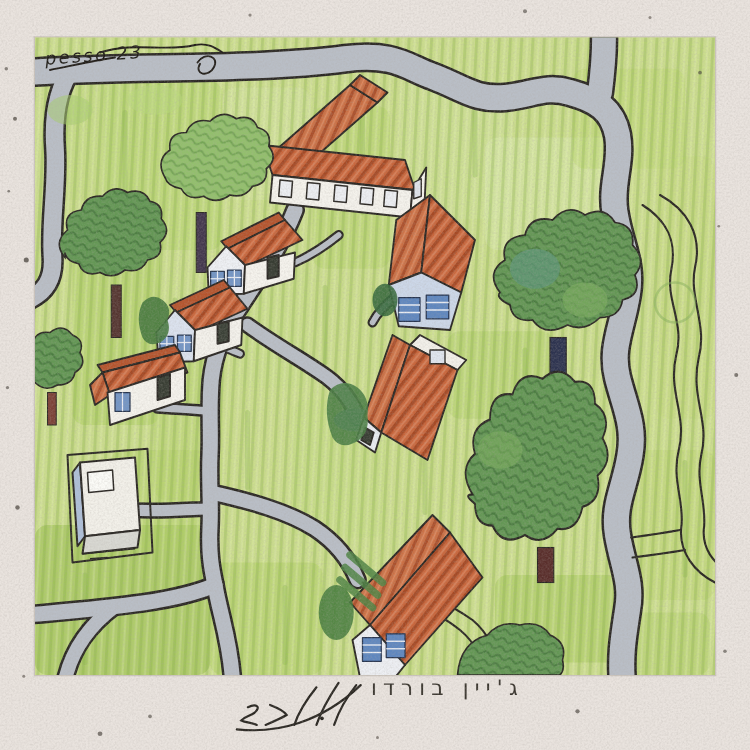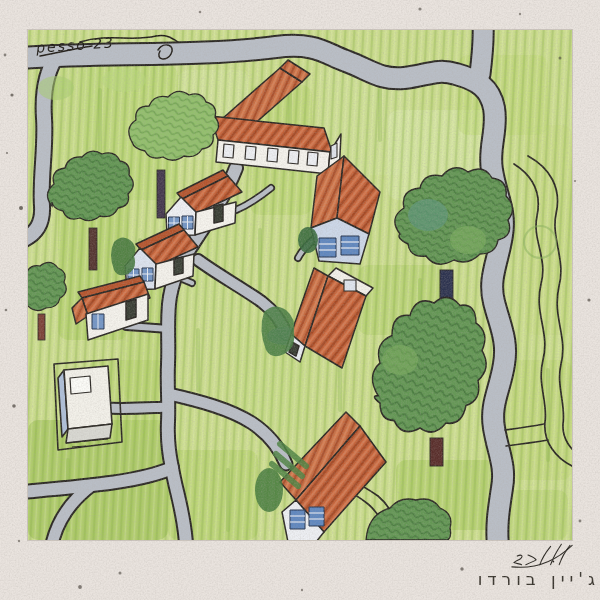--- a/index.html
+++ b/index.html
@@ -6,21 +6,21 @@
   body{background:#e9e3de;font-family:"DejaVu Sans",sans-serif;position:relative;}
   .frame{position:absolute;inset:0;}
   .art{position:absolute;left:28px;top:30px;width:544px;height:510px;background:#cbdd8d;
        box-shadow:0 0 0 1px rgba(70,60,45,.18);}
   svg.scene{display:block;width:100%;height:100%;}
   .signature{position:absolute;top:0;left:4px;width:190px;height:36px;color:#221f1a;}
   .sig-text{position:absolute;top:7px;left:4px;font-style:italic;font-size:14px;
             letter-spacing:2px;transform:rotate(-4deg);white-space:nowrap;color:#1f1c17;}
   .sig-strokes{position:absolute;inset:0;pointer-events:none;}
   .caption{position:absolute;left:0;top:541px;width:600px;height:48px;display:flex;
-           align-items:flex-end;justify-content:center;gap:0;flex-direction:column;}
+           align-items:flex-start;justify-content:center;gap:0;}
   .scrawl{width:116px;height:46px;}
   .band{font-size:17px;letter-spacing:5px;color:#39352e;direction:rtl;white-space:nowrap;}
   .noise{position:absolute;inset:0;pointer-events:none;}
 </style>
 </head>
 <body>
 
 <div class="frame">
 
   <div class="art">

